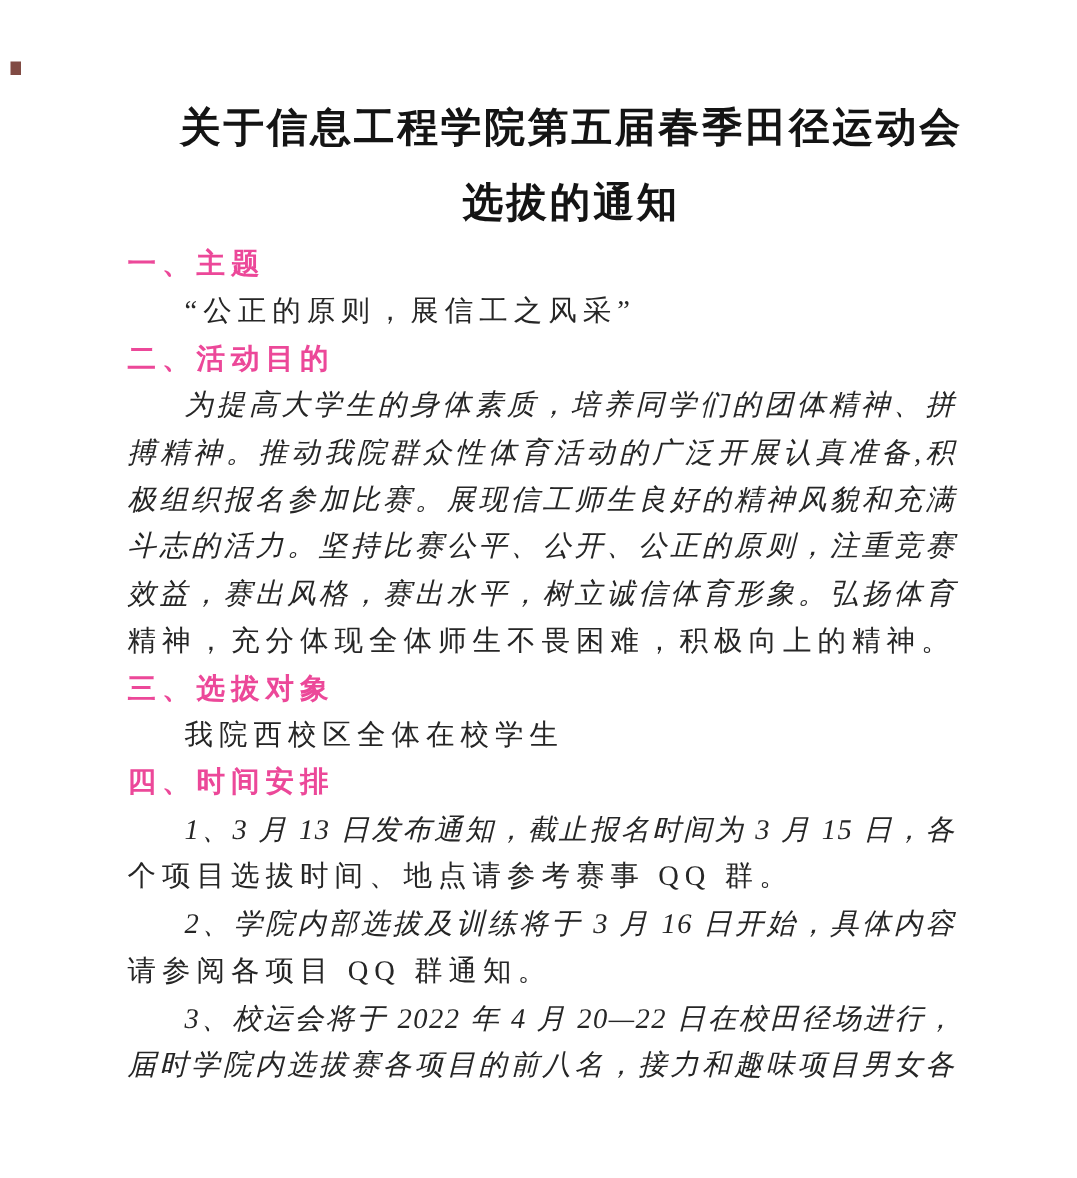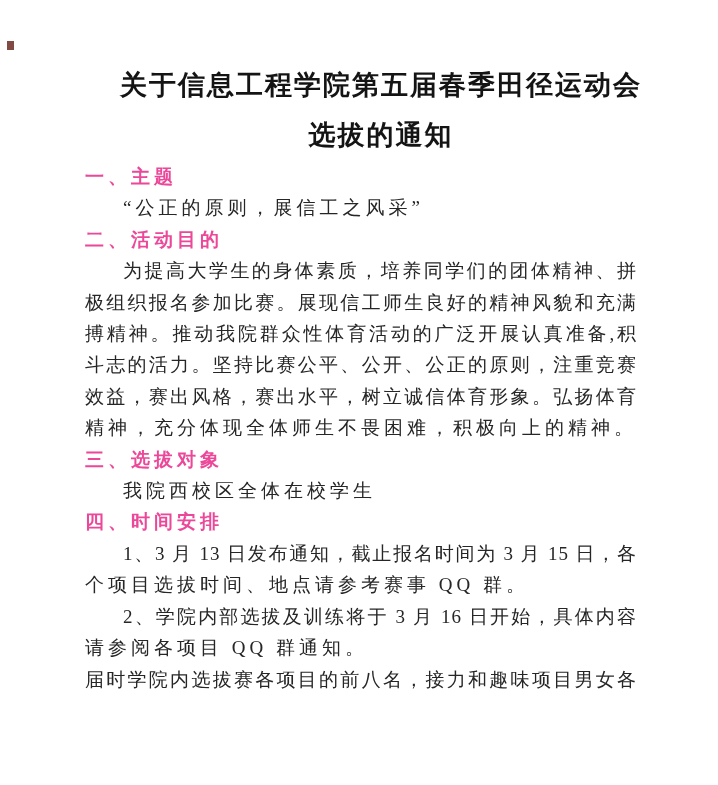--- a/index.html
+++ b/index.html
@@ -62,46 +62,48 @@
     letter-spacing: 4px;
     line-height: 31.4px;
     color: #262626;
     text-align: left;
   }
   .line.fill {
     letter-spacing: 1px;
     text-align: justify;
     text-align-last: justify;
     text-justify: inter-character;
+    font-style: italic;
   }
   .line.indent {
     padding-left: 38px;
   }
 </style>
 </head>
 <body>
 
 <div class="page">
   <div class="artifact"></div>
   <h1 class="title-block">
     <span class="title-line">关于信息工程学院第五届春季田径运动会</span>
     <span class="title-line">选拔的通知</span>
   </h1>
   <div class="doc-body" id="doc-body">
       <div class="heading">一、主题</div>
       <div class="line indent">“公正的原则，展信工之风采”</div>
       <div class="heading">二、活动目的</div>
       <div class="line indent fill">为提高大学生的身体素质，培养同学们的团体精神、拼</div>
+      <div class="line fill">搏精神。推动我院群众性体育活动的广泛开展认真准备,积</div>
       <div class="line fill">极组织报名参加比赛。展现信工师生良好的精神风貌和充满</div>
-      <div class="line fill">搏精神。推动我院群众性体育活动的广泛开展认真准备,积</div>
       <div class="line fill">斗志的活力。坚持比赛公平、公开、公正的原则，注重竞赛</div>
       <div class="line fill">效益，赛出风格，赛出水平，树立诚信体育形象。弘扬体育</div>
       <div class="line">精神，充分体现全体师生不畏困难，积极向上的精神。</div>
       <div class="heading">三、选拔对象</div>
       <div class="line indent">我院西校区全体在校学生</div>
       <div class="heading">四、时间安排</div>
       <div class="line indent fill">1、3 月 13 日发布通知，截止报名时间为 3 月 15 日，各</div>
       <div class="line">个项目选拔时间、地点请参考赛事 QQ 群。</div>
       <div class="line indent fill">2、学院内部选拔及训练将于 3 月 16 日开始，具体内容</div>
       <div class="line">请参阅各项目 QQ 群通知。</div>
+      <div class="line indent fill">3、校运会将于 2022 年 4 月 20—22 日在校田径场进行，</div>
       <div class="line fill">届时学院内选拔赛各项目的前八名，接力和趣味项目男女各</div>
     </div>
 </div>
 
 </body></html>

